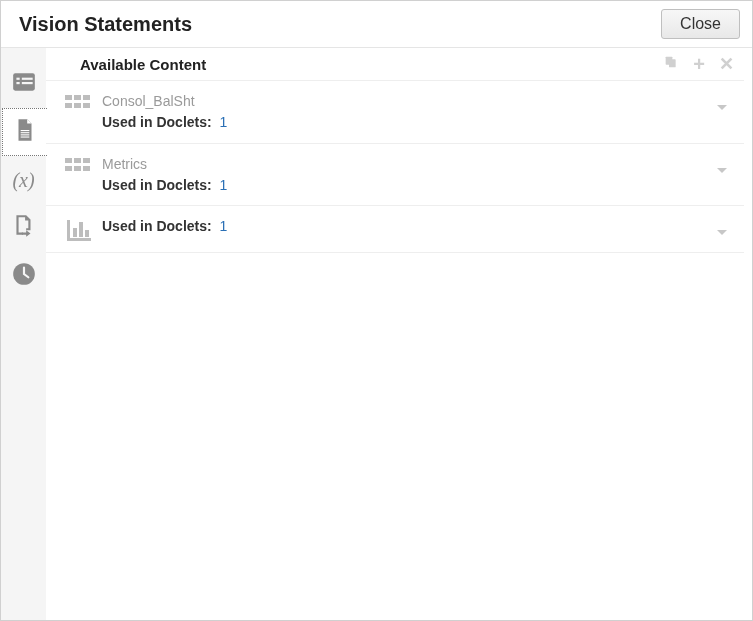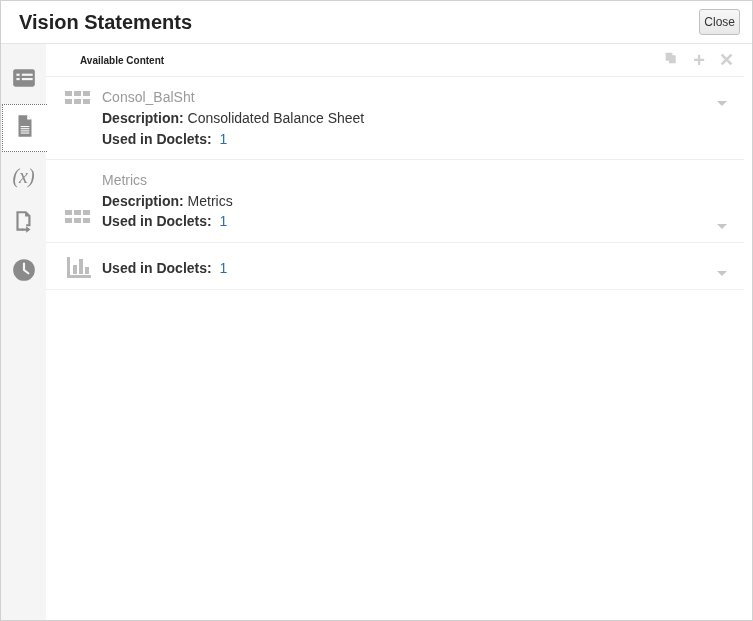--- a/index.html
+++ b/index.html
@@ -7,21 +7,21 @@
   .window {
     width:753px; height:621px; border:1px solid #d0d0d0; margin:0; position:relative;
     display:flex; flex-direction:column;
   }
   .titlebar {
     display:flex; align-items:center; justify-content:space-between;
     padding:8px 12px 8px 18px;
   }
   .title { font-size:20px; font-weight:bold; color:#222; }
   .close-btn {
-    font-size:12px; padding:5px 4px; border:1px solid #bfbfbf;
+    font-size:16px; padding:5px 18px; border:1px solid #bfbfbf;
     background:linear-gradient(#f7f7f7,#e8e8e8); border-radius:3px; color:#333;
     cursor:pointer;
   }
   .sep { border:none; border-top:1px solid #e5e5e5; margin:0; }
   .body { flex:1; display:flex; min-height:0; }
   .sidebar {
     width:45px; background:#f5f5f5; display:flex; flex-direction:column; align-items:center;
     padding-top:12px; gap:0;
   }
   .side-item {
@@ -31,31 +31,31 @@
   .side-item svg { width:26px; height:26px; fill:#8a8a8a; }
   .side-item.active {
     background:#fff; border:1px dotted #777; border-right:none; margin-left:1px;
   }
   .side-item.fx { font-family: Georgia, 'Times New Roman', serif; font-size:20px; font-style:italic; color:#8a8a8a; }
   .main { flex:1; padding:0 8px 0 0; overflow:auto; }
   .section-head {
     display:flex; align-items:center; justify-content:space-between;
     padding:6px 10px 6px 34px;
   }
-  .section-title { font-size:10px; font-weight:bold; color:#222; }
+  .section-title { font-size:15px; font-weight:bold; color:#222; }
   .head-actions { display:flex; gap:14px; color:#d0d0d0; font-size:16px; align-items:center;}
   .head-actions svg { width:16px; height:16px; fill:#d0d0d0; }
   .head-actions .plus { font-size:20px; font-weight:bold; line-height:16px; }
   .head-actions .x { font-size:18px; font-weight:bold; line-height:16px; }
   .list { }
   .row {
     display:flex; align-items:flex-start; padding:10px 10px 10px 10px;
     border-bottom:1px solid #eee; border-top:1px solid #eee;
   }
-  .row + .row { border-top:none;align-items:flex-end; }
+  .row + .row { border-top:none; }
   .row-icon {
     width:46px; flex:0 0 46px; display:flex; align-items:center; justify-content:center;
     padding-top:2px;
   }
   .row-icon svg { width:28px; height:24px; fill:#bdbdbd; }
   .row-body { flex:1; font-size:14px; line-height:1.45; }
   .row-name { color:#9a9a9a; margin-bottom:1px; }
   .row-line { color:#333; }
   .row-count { color:#2a6fb5; margin-left:4px; }
   .row-caret {
@@ -148,24 +148,20 @@
                 <rect x="9" y="2" width="7" height="5"></rect>
                 <rect x="18" y="2" width="7" height="5"></rect>
                 <rect x="0" y="10" width="7" height="5"></rect>
                 <rect x="9" y="10" width="7" height="5"></rect>
                 <rect x="18" y="10" width="7" height="5"></rect>
               </svg>
           </div>
           <div class="row-body">
             <div class="row-name">Consol_BalSht</div>
             <div class="row-line">
-              <span class="desc-label">Description:</span>
-              <span>Consolidated Balance Sheet</span>
-            </div>
-            <div class="row-line">
               <span class="desc-label">Used in Doclets:</span>
               <span class="row-count">1</span>
             </div>
           </div>
           <div class="row-caret">
             <svg viewBox="0 0 10 10">
                 <path d="M0 2l5 5 5-5z"></path>
               </svg>
           </div>
         </div>
@@ -177,24 +173,20 @@
                 <rect x="9" y="2" width="7" height="5"></rect>
                 <rect x="18" y="2" width="7" height="5"></rect>
                 <rect x="0" y="10" width="7" height="5"></rect>
                 <rect x="9" y="10" width="7" height="5"></rect>
                 <rect x="18" y="10" width="7" height="5"></rect>
               </svg>
           </div>
           <div class="row-body">
             <div class="row-name">Metrics</div>
             <div class="row-line">
-              <span class="desc-label">Description:</span>
-              <span>Metrics</span>
-            </div>
-            <div class="row-line">
               <span class="desc-label">Used in Doclets:</span>
               <span class="row-count">1</span>
             </div>
           </div>
           <div class="row-caret">
             <svg viewBox="0 0 10 10">
                 <path d="M0 2l5 5 5-5z"></path>
               </svg>
           </div>
         </div>

